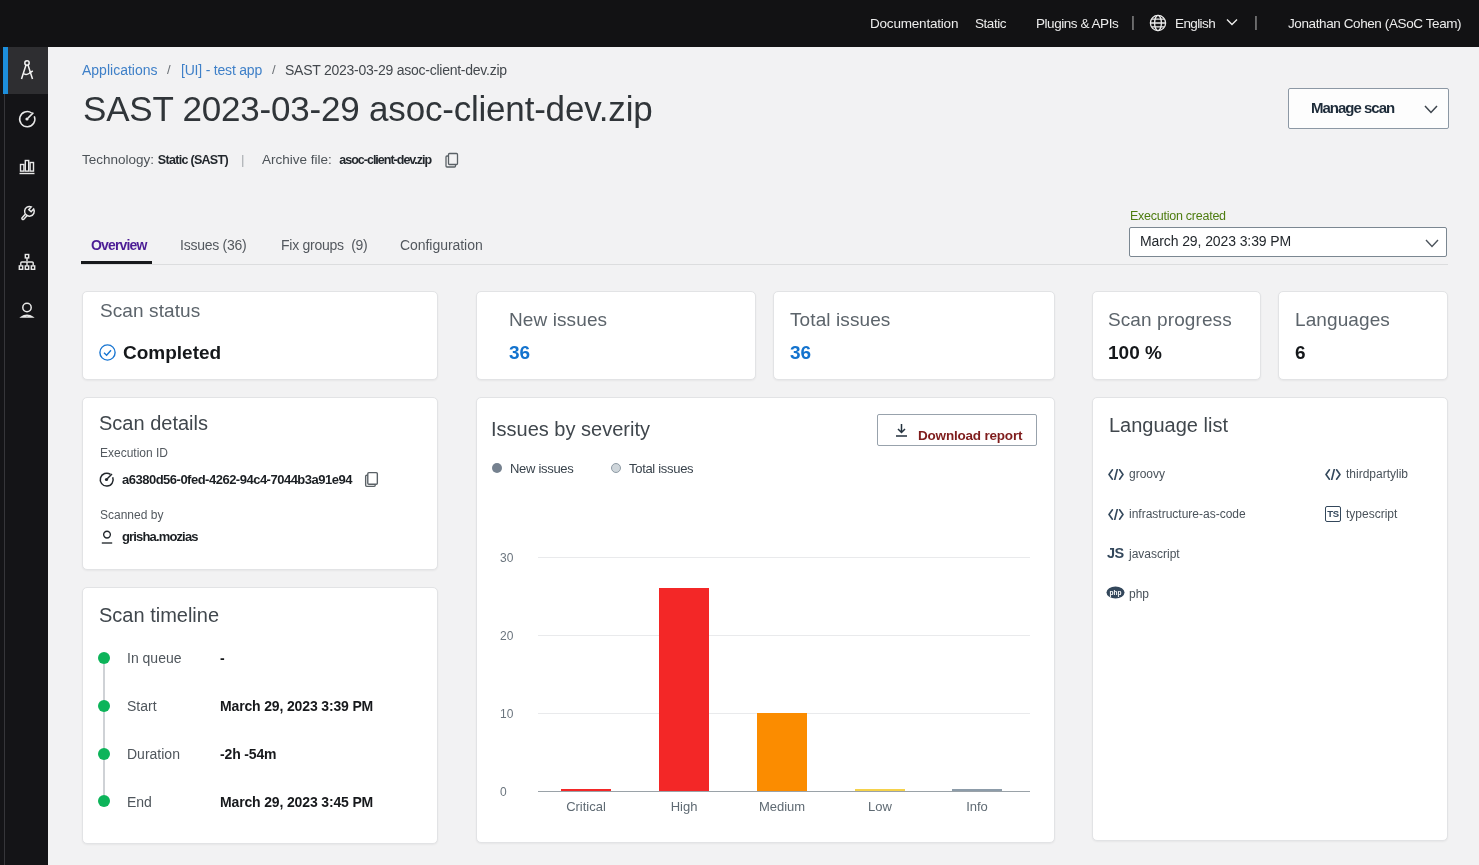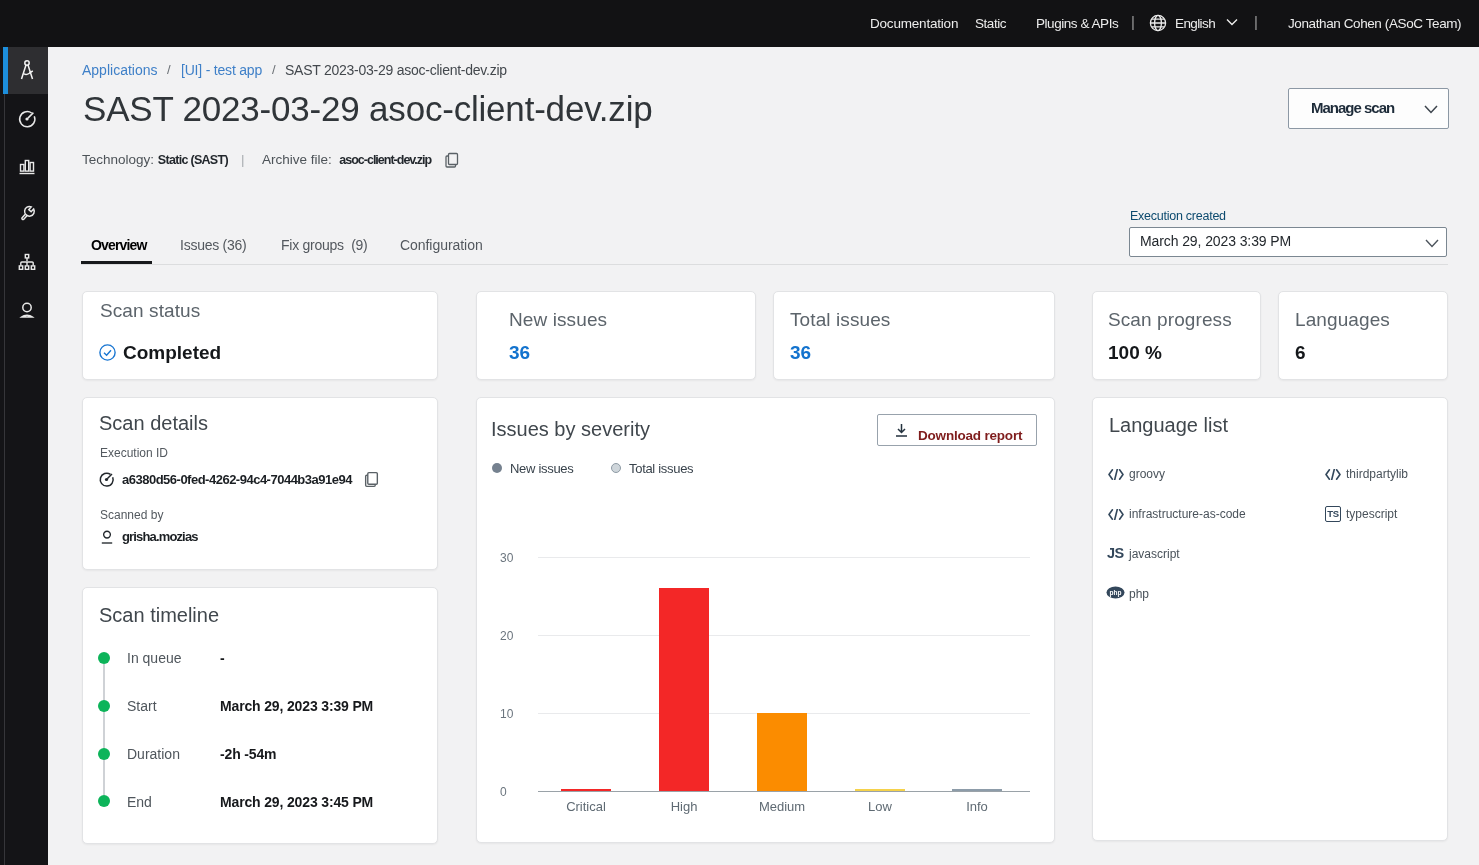--- a/index.html
+++ b/index.html
@@ -28,25 +28,25 @@
 .techline { position:absolute; top:152px; font-size:13.5px; color:#4d5358; }
 .techline b { color:#23282d; font-size:12.5px; letter-spacing:-0.55px; }
 
 
 #managescan { position:absolute; left:1288px; top:88px; width:161px; height:41px; background:#fdfdfd; border:1px solid #8c98a4; border-radius:2px; }
 #managescan .lbl { position:absolute; left:22px; top:10px; font-size:15px; font-weight:700; color:#1d2b39; letter-spacing:-1px;}
 
 
 #tabline { position:absolute; left:81px; top:264px; width:1367px; height:1px; background:#dcddde; }
 .tab { position:absolute; top:237px; font-size:14px; color:#53585e; letter-spacing:-0.25px; }
-.tab.active { color:#000000; font-weight:700; letter-spacing:-0.85px; }
+.tab.active { color:#4c1d95; font-weight:700; letter-spacing:-0.85px; }
 #tabul { position:absolute; left:81px; top:261px; width:71px; height:3px; background:#17191b; }
 
 
-#execlab { position:absolute; left:1130px; top:209px; font-size:12.5px; color:#0c4a6e; letter-spacing:-0.25px; }
+#execlab { position:absolute; left:1130px; top:209px; font-size:12.5px; color:#4d7c0f; letter-spacing:-0.25px; }
 #execsel { position:absolute; left:1129px; top:227px; width:318px; height:30px; background:#fff; border:1px solid #7b8791; border-radius:2px; }
 #execsel .txt { position:absolute; left:10px; top:5px; font-size:14px; color:#23282d; letter-spacing:-0.1px; }
 
 
 .card { position:absolute; background:#fff; border:1px solid #e2e3e5; border-radius:5px; box-shadow:0 1px 2px rgba(0,0,0,0.05); }
 .ctitle { position:absolute; font-size:19px; color:#5c646b; letter-spacing:0.1px; }
 .cbig { position:absolute; font-size:19px; font-weight:700; color:#15181b; }
 
 .sectitle { position:absolute; font-size:20px; color:#40474d; }
 .slab { position:absolute; font-size:12px; color:#53595f; }

